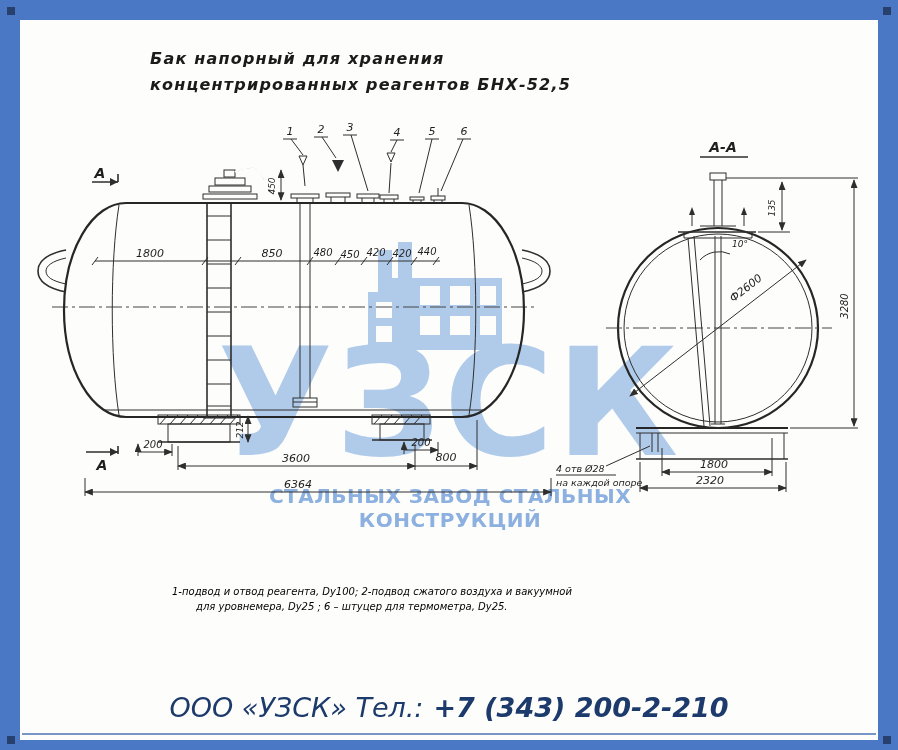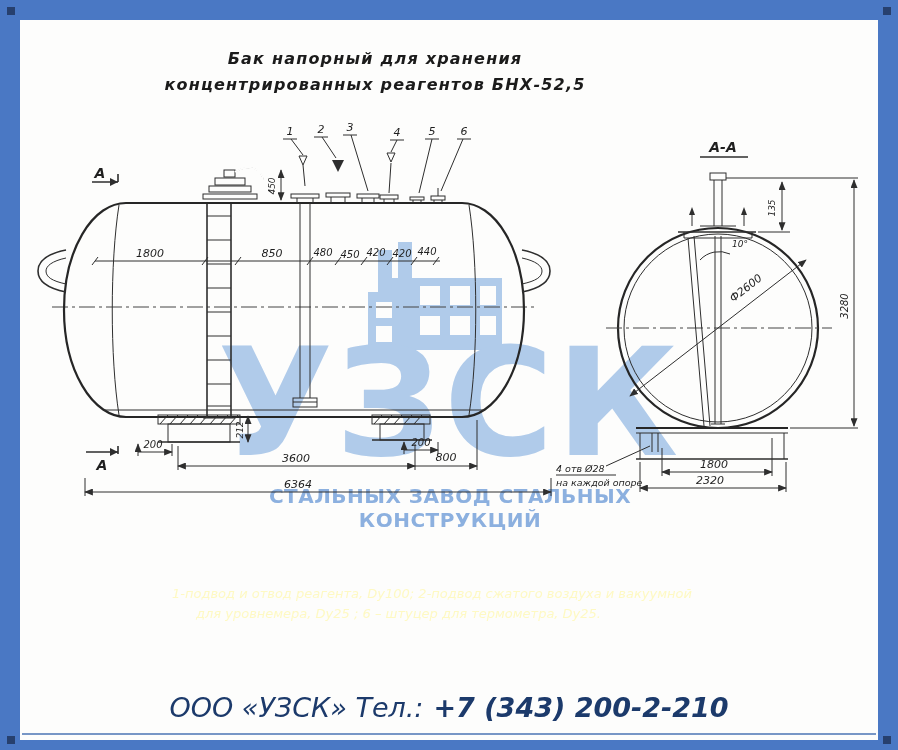--- a/index.html
+++ b/index.html
@@ -32,27 +32,27 @@
   .cl{fill:none;stroke:#444;stroke-width:1;stroke-dasharray:16 4 3 4;}
   .dim{fill:none;stroke:#2e2e2e;stroke-width:1;}
   .hw{font-family:"DejaVu Sans",sans-serif;font-style:italic;fill:#1f1f1f;
       font-size:11px;text-anchor:middle;}
   .hw9{font-size:9px;}
   .hw10{font-size:10px;}
   .hwB{font-size:14px;font-weight:bold;}
   .hwS{font-size:9.5px;text-anchor:start;}
   
   #title-block{
-    position:absolute;left:150px;top:46px;width:450px;text-align:center;
+    position:absolute;left:150px;top:46px;width:450px;
     font-size:16px;font-weight:bold;font-style:italic;letter-spacing:1.2px;
     color:#1b1b1b;z-index:3;line-height:1.65;
   }
   #notes-block{
     position:absolute;left:172px;top:584px;width:540px;
-    font-size:13px;font-style:italic;color:#fef9c3;z-index:3;line-height:1.5;
+    font-size:10px;font-style:italic;color:#000000;z-index:3;line-height:1.5;
   }
   #notes-block .indent{padding-left:24px;}
   
   #footer-rule{
     position:absolute;left:22px;top:733px;width:854px;height:2px;
     background:#7796c6;z-index:3;
   }
   #footer{
     position:absolute;left:20px;top:692px;width:858px;text-align:center;
     font-size:27px;font-style:italic;color:#1c3a6b;z-index:3;

